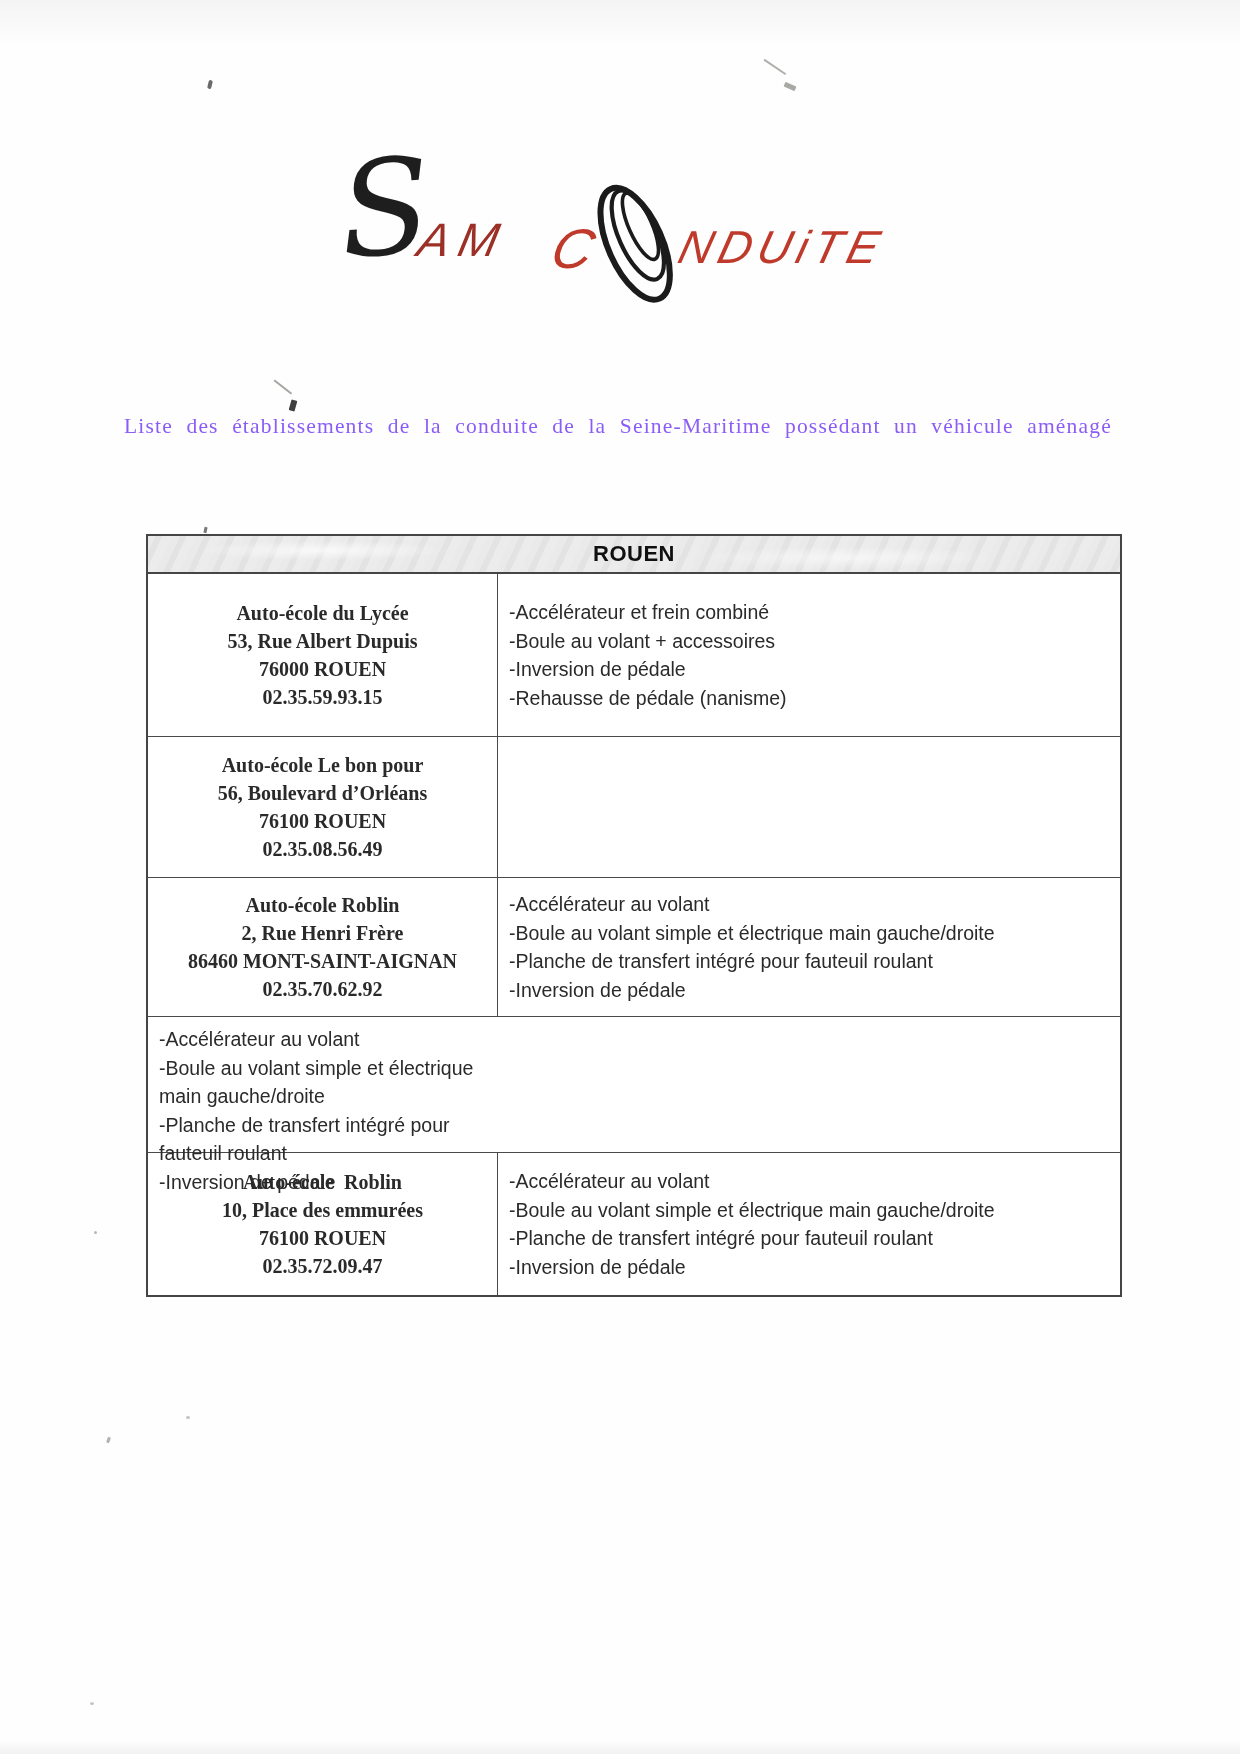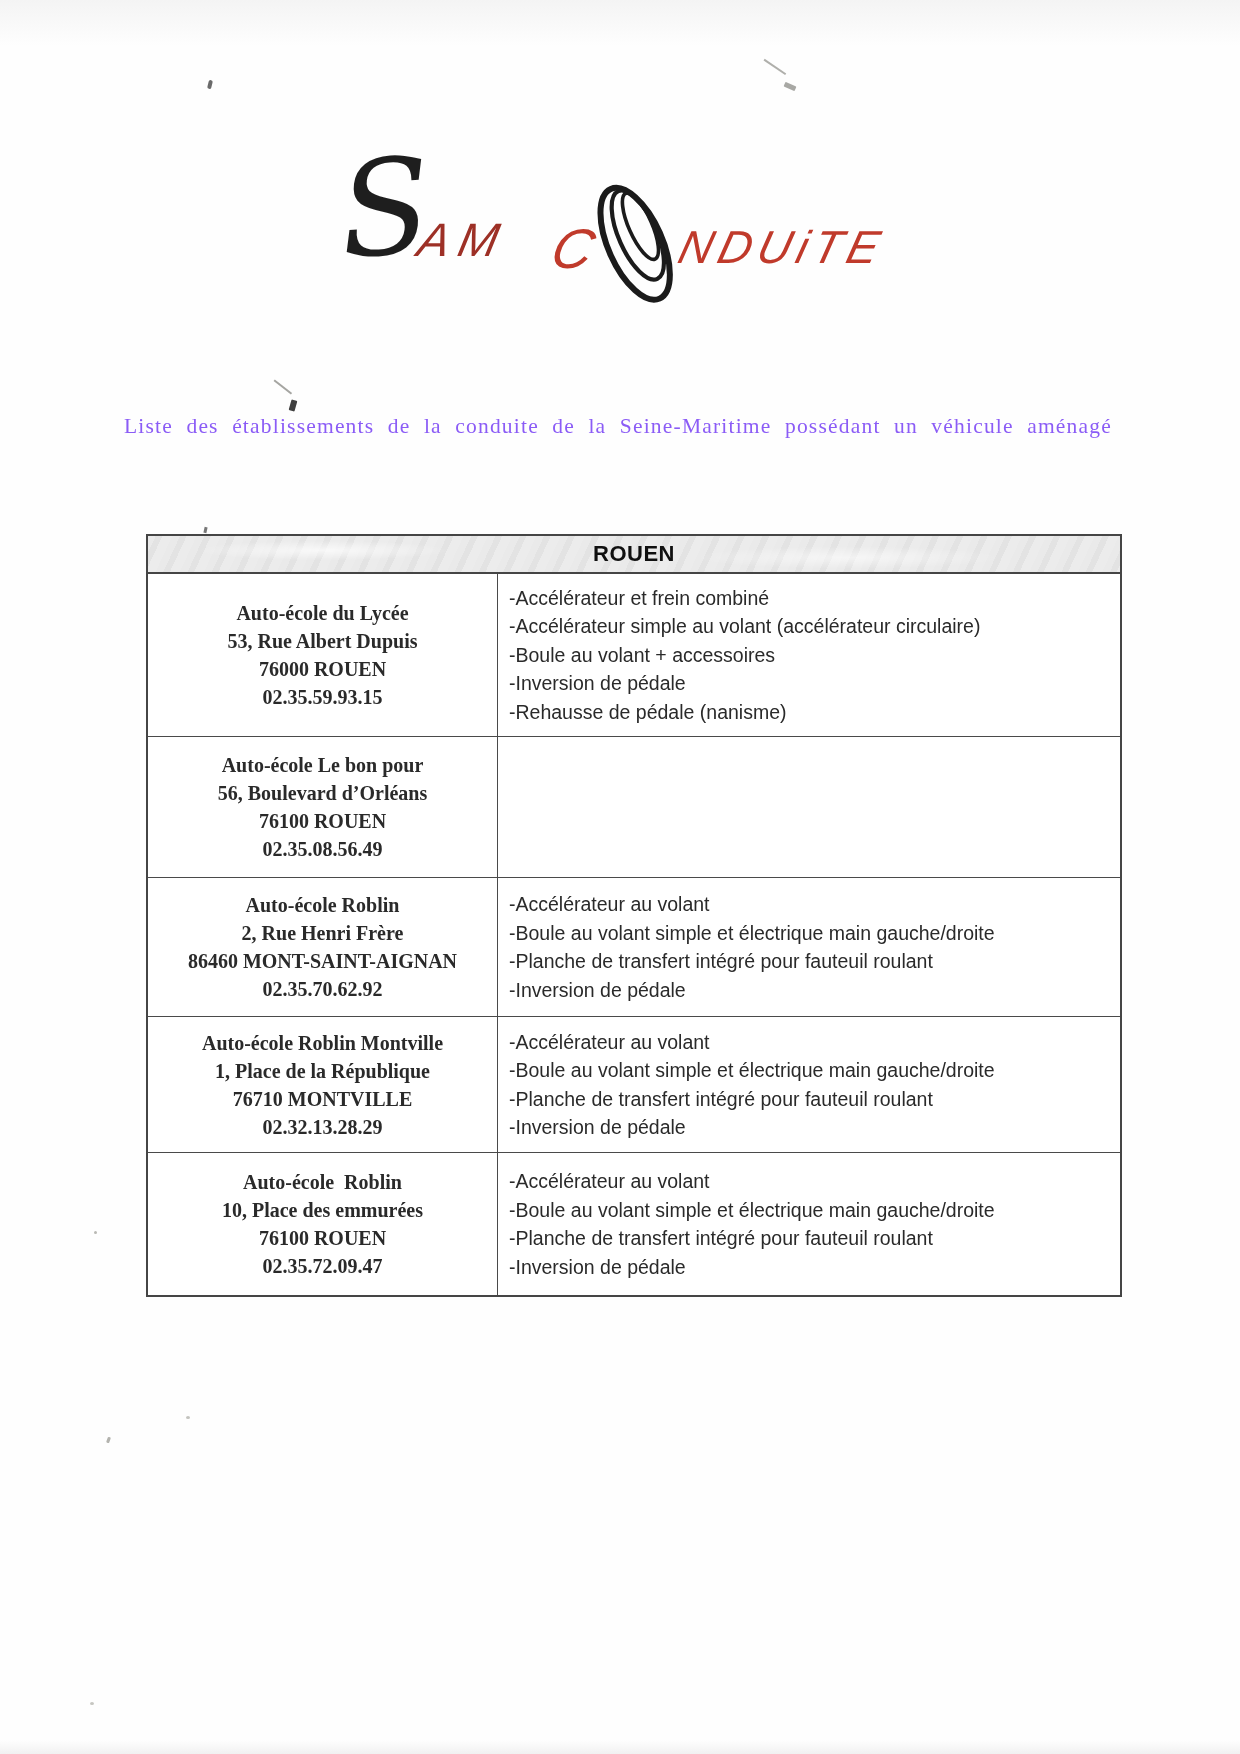--- a/index.html
+++ b/index.html
@@ -122,21 +122,20 @@
 
   <div class="aerow" style="height:163px">
     <div class="cell-school">
       <div>Auto-école du Lycée</div>
       <div>53, Rue Albert Dupuis</div>
       <div>76000 ROUEN</div>
       <div>02.35.59.93.15</div>
     </div>
     <div class="cell-equip">
       <div>-Accélérateur et frein combiné</div>
-      <div>-Accélérateur simple au volant (accélérateur circulaire)</div>
       <div>-Boule au volant + accessoires</div>
       <div>-Inversion de pédale</div>
       <div>-Rehausse de pédale (nanisme)</div>
     </div>
   </div>
 
   <div class="aerow" style="height:141px">
     <div class="cell-school">
       <div>Auto-école Le bon pour</div>
       <div>56, Boulevard d’Orléans</div>
@@ -154,26 +153,20 @@
     </div>
     <div class="cell-equip">
       <div>-Accélérateur au volant</div>
       <div>-Boule au volant simple et électrique main gauche/droite</div>
       <div>-Planche de transfert intégré pour fauteuil roulant</div>
       <div>-Inversion de pédale</div>
     </div>
   </div>
 
   <div class="aerow" style="height:136px">
-    <div class="cell-school">
-      <div>Auto-école Roblin Montville</div>
-      <div>1, Place de la République</div>
-      <div>76710 MONTVILLE</div>
-      <div>02.32.13.28.29</div>
-    </div>
     <div class="cell-equip">
       <div>-Accélérateur au volant</div>
       <div>-Boule au volant simple et électrique main gauche/droite</div>
       <div>-Planche de transfert intégré pour fauteuil roulant</div>
       <div>-Inversion de pédale</div>
     </div>
   </div>
 
   <div class="aerow" style="height:142px">
     <div class="cell-school">

